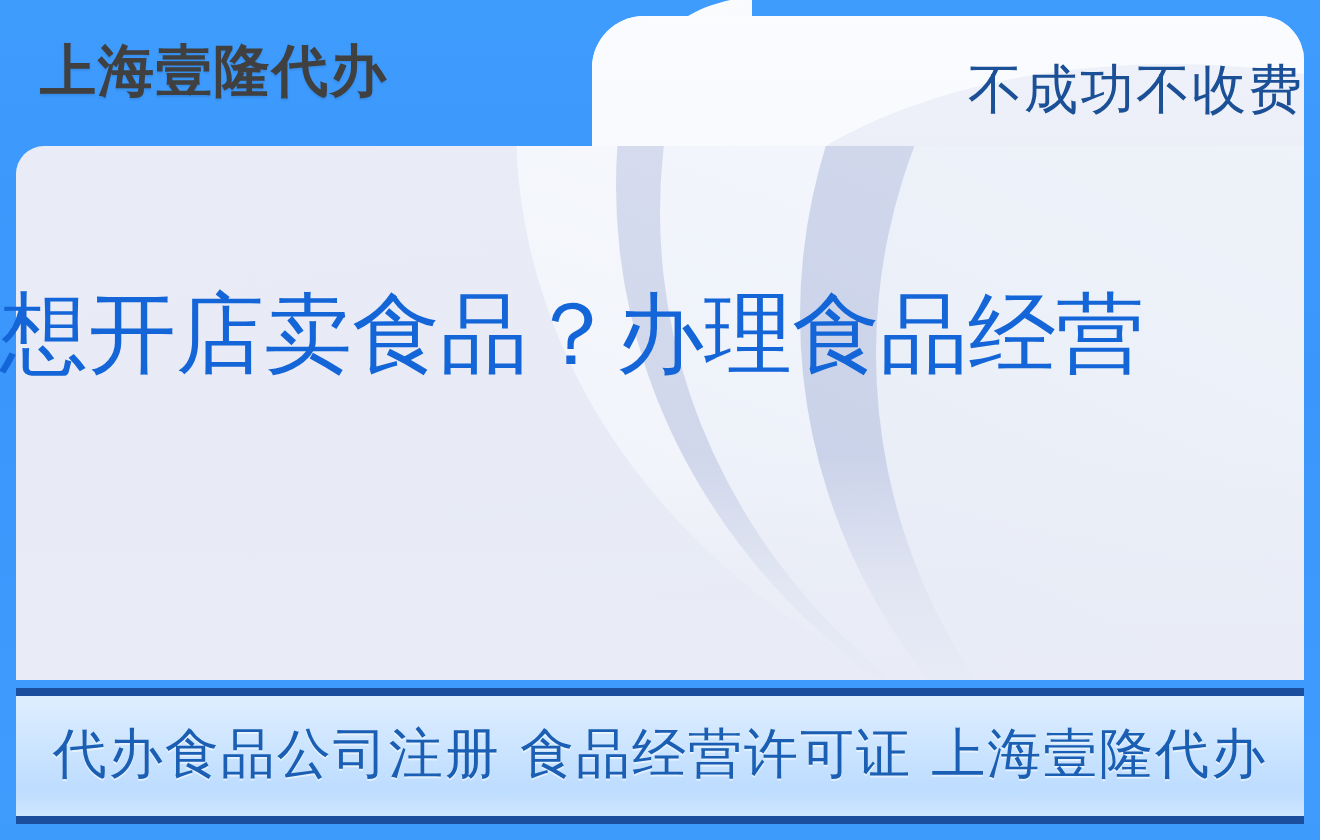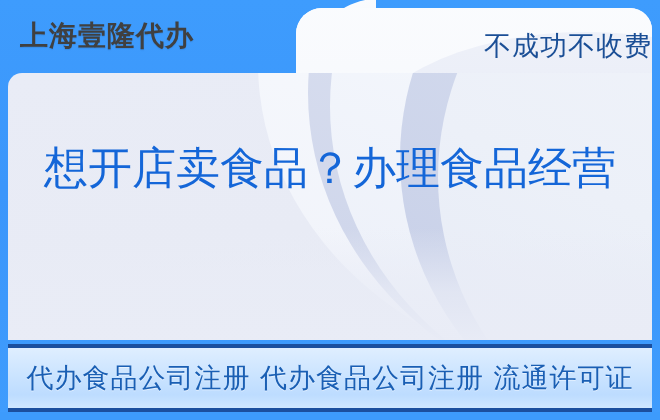--- a/index.html
+++ b/index.html
@@ -94,21 +94,20 @@
     background:linear-gradient(205deg,#f4f6fc 0%,#ecf0f8 60%,#e4e9f5 100%);
   }
   .card-fade{
     position:absolute;inset:0;
     background:linear-gradient(180deg,rgba(233,236,246,0) 58%,rgba(233,236,246,.75) 82%,rgba(233,236,246,.97) 100%);
   }
 
   
   .headline{
     position:absolute;left:0;right:0;top:138px;
-    text-align:center;
     color:#1466d8;
     font-size:44px;
     line-height:60px;
     letter-spacing:0px;
     white-space:nowrap;
   }
   .headline .l1{display:block;}
   .headline .l2{display:block;}
 
   
@@ -167,17 +166,17 @@
     <div class="swoosh-d"></div>
     <div class="swoosh-e"></div>
     <div class="card-fade"></div>
   </div>
 
   <div class="headline">
     <span class="l1">想开店卖食品？办理食品经营</span>
   </div>
 
   <div class="botbar">
-    <div class="botbar-text">代办食品公司注册 代办食品公司注册 流通许可证</div>
+    <div class="botbar-text">代办食品公司注册 食品经营许可证 上海壹隆代办</div>
   </div>
   <div class="bot-strip"></div>
 
 </div>
 
 </body></html>

